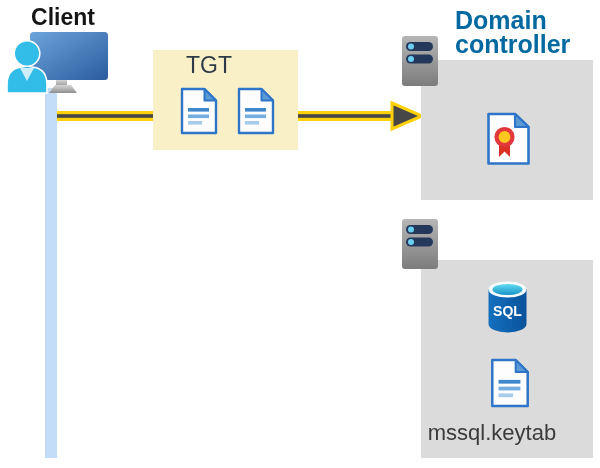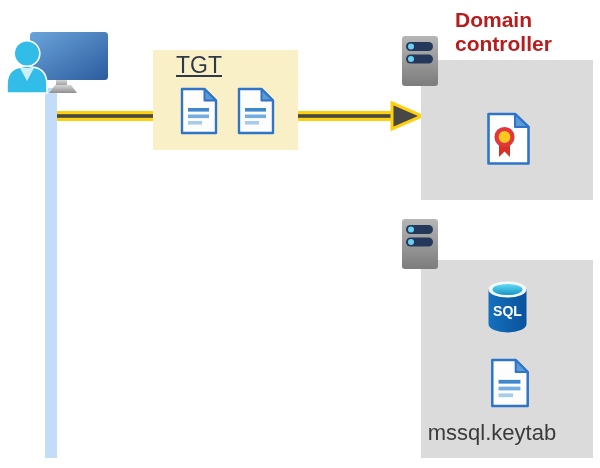--- a/index.html
+++ b/index.html
@@ -23,35 +23,35 @@
   .arrow-yellow { fill:var(--arrow-yellow,#FFD10A); }
   .arrow-core { fill:var(--arrow-core,#474747); }
   .arrow-head { fill:var(--arrow-core,#474747);
     stroke:var(--arrow-yellow,#FFD10A); stroke-width:3; }
 
   
   .ticket-box { left:153px; top:50px; width:145px; height:100px;
     background:var(--highlight-box,#FAF0C8); }
   .ticket-label { top:52px; width:48px; text-align:center;
     font-size:23px; color:#2E3A48; }
-  .tgt-label { left:175px;text-decoration:underline; }
+  .tgt-label { left:185px; }
   .spn-label { left:232px; }
   .doc-tgt { left:180px; top:87px; width:38px; height:48px; }
   .doc-spn { left:237px; top:87px; width:38px; height:48px; }
 
   
   .panel { background:var(--server-panel,#DBDBDB); }
   .dc-box { left:421px; top:60px; width:172px; height:140px; }
   .linux-box { left:421px; top:260px; width:172px; height:198px; }
 
   .server-icon { width:38px; height:52px; }
   .server-dc { left:401px; top:35px; }
   .server-linux { left:401px; top:218px; }
 
-  .heading { font-weight:bold; color:#b91c1c; font-size:21px; line-height:24px; }
+  .heading { font-weight:bold; color:#0369a1; font-size:25px; line-height:24px; }
   .dc-label { left:455px; top:8px; width:130px; }
   .linux-label { left:455px; top:226px; white-space:nowrap; }
 
   .cert-icon { left:486px; top:112px; width:45px; height:54px; }
   .sql-icon { left:486px; top:280px; width:43px; height:54px; }
   .keytab-doc { left:489px; top:358px; width:42px; height:50px; }
   .keytab-label { left:421px; top:420px; width:142px; text-align:center;
     font-size:22px; color:#3B3B3B; }
 
   .sql-text { font-family:"Liberation Sans",sans-serif; font-weight:bold;
@@ -148,20 +148,21 @@
 
   <svg class="abs keytab-doc" viewBox="0 0 38 48">
     <path d="M2 2 H24.5 L36 13.5 V46 H2 Z" fill="#FDFDFD" stroke="#2E75C9" stroke-width="2.4" stroke-linejoin="round"></path>
     <path d="M24.5 2 V13.5 H36 Z" fill="#5B9BD5" stroke="#2E75C9" stroke-width="2" stroke-linejoin="round"></path>
     <rect x="8" y="21" width="21" height="3.6" fill="#3F88CC"></rect>
     <rect x="8" y="27.5" width="21" height="3.6" fill="#74AEE0"></rect>
     <rect x="8" y="34" width="14" height="3.6" fill="#A7CBEB"></rect>
   </svg>
   <div class="abs keytab-label">mssql.keytab</div>
 
+  <div class="abs client-label">Client</div>
   <svg class="abs client-icon" viewBox="0 0 105 64">
     <g>
       <rect x="25" y="2" width="78" height="48" rx="3.5" fill="url(#gradMonitor)"></rect>
       <rect x="51" y="50" width="11" height="7" fill="url(#gradStand)"></rect>
       <polygon points="44,63 72,63 66,55 50,55" fill="url(#gradStand)"></polygon>
     </g>
     <g>
       <path d="M2 63 V55 Q2 40 14 37.5 L22 36 L30 37.5 Q42 40 42 55 V63 Z" fill="#32BCE8" stroke="#FFFFFF" stroke-width="1.6"></path>
       <circle cx="22" cy="23.5" r="12.8" fill="#32BCE8" stroke="#FFFFFF" stroke-width="1.6"></circle>
       <path d="M15 38 L22 51 L29 38 Z" fill="#CDEFFB"></path>

